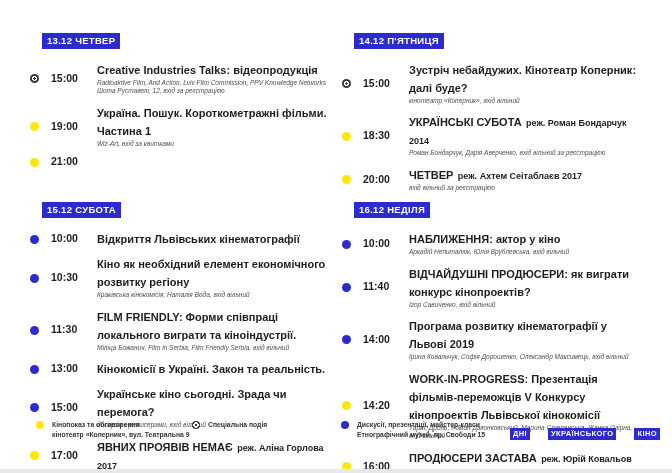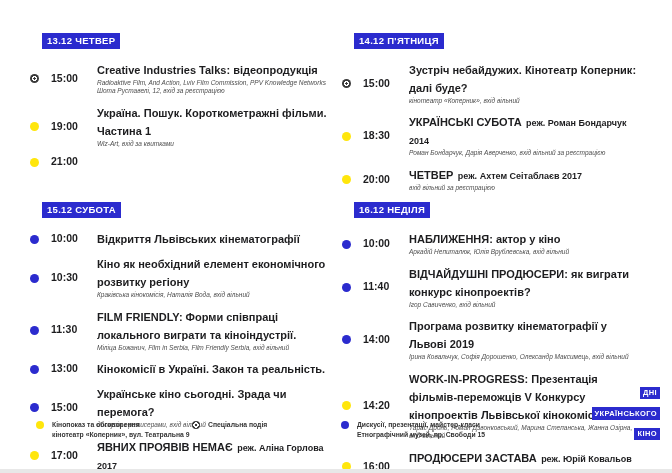--- a/index.html
+++ b/index.html
@@ -45,21 +45,21 @@
   }
   .footer { position:absolute; left:0; right:0; bottom:25px; height:24px; }
   .legend-item { position:absolute; top:0; display:flex; align-items:flex-start; }
   .legend-dot { width:8px; height:8px; flex:0 0 8px; margin:1px 8px 0 0; border-radius:50%; }
   .legend-text {
     font-size:6.8px; font-weight:bold; color:#333333;
     line-height:1.45; white-space:pre-line;
   }
   .logo {
     position:absolute; right:12px; bottom:29px;
-    display:flex; flex-direction:column; align-items:flex-end; gap:8px;
+    display:flex; flex-direction:row; align-items:flex-end; gap:18px;
   }
   .logo-badge {
     display:inline-block; background:var(--blue); color:#ffffff;
     font-size:7.5px; font-weight:bold; letter-spacing:0.4px;
     padding:1.5px 3px 2px 3px;
   }
 </style>
 </head>
 <body>
 

